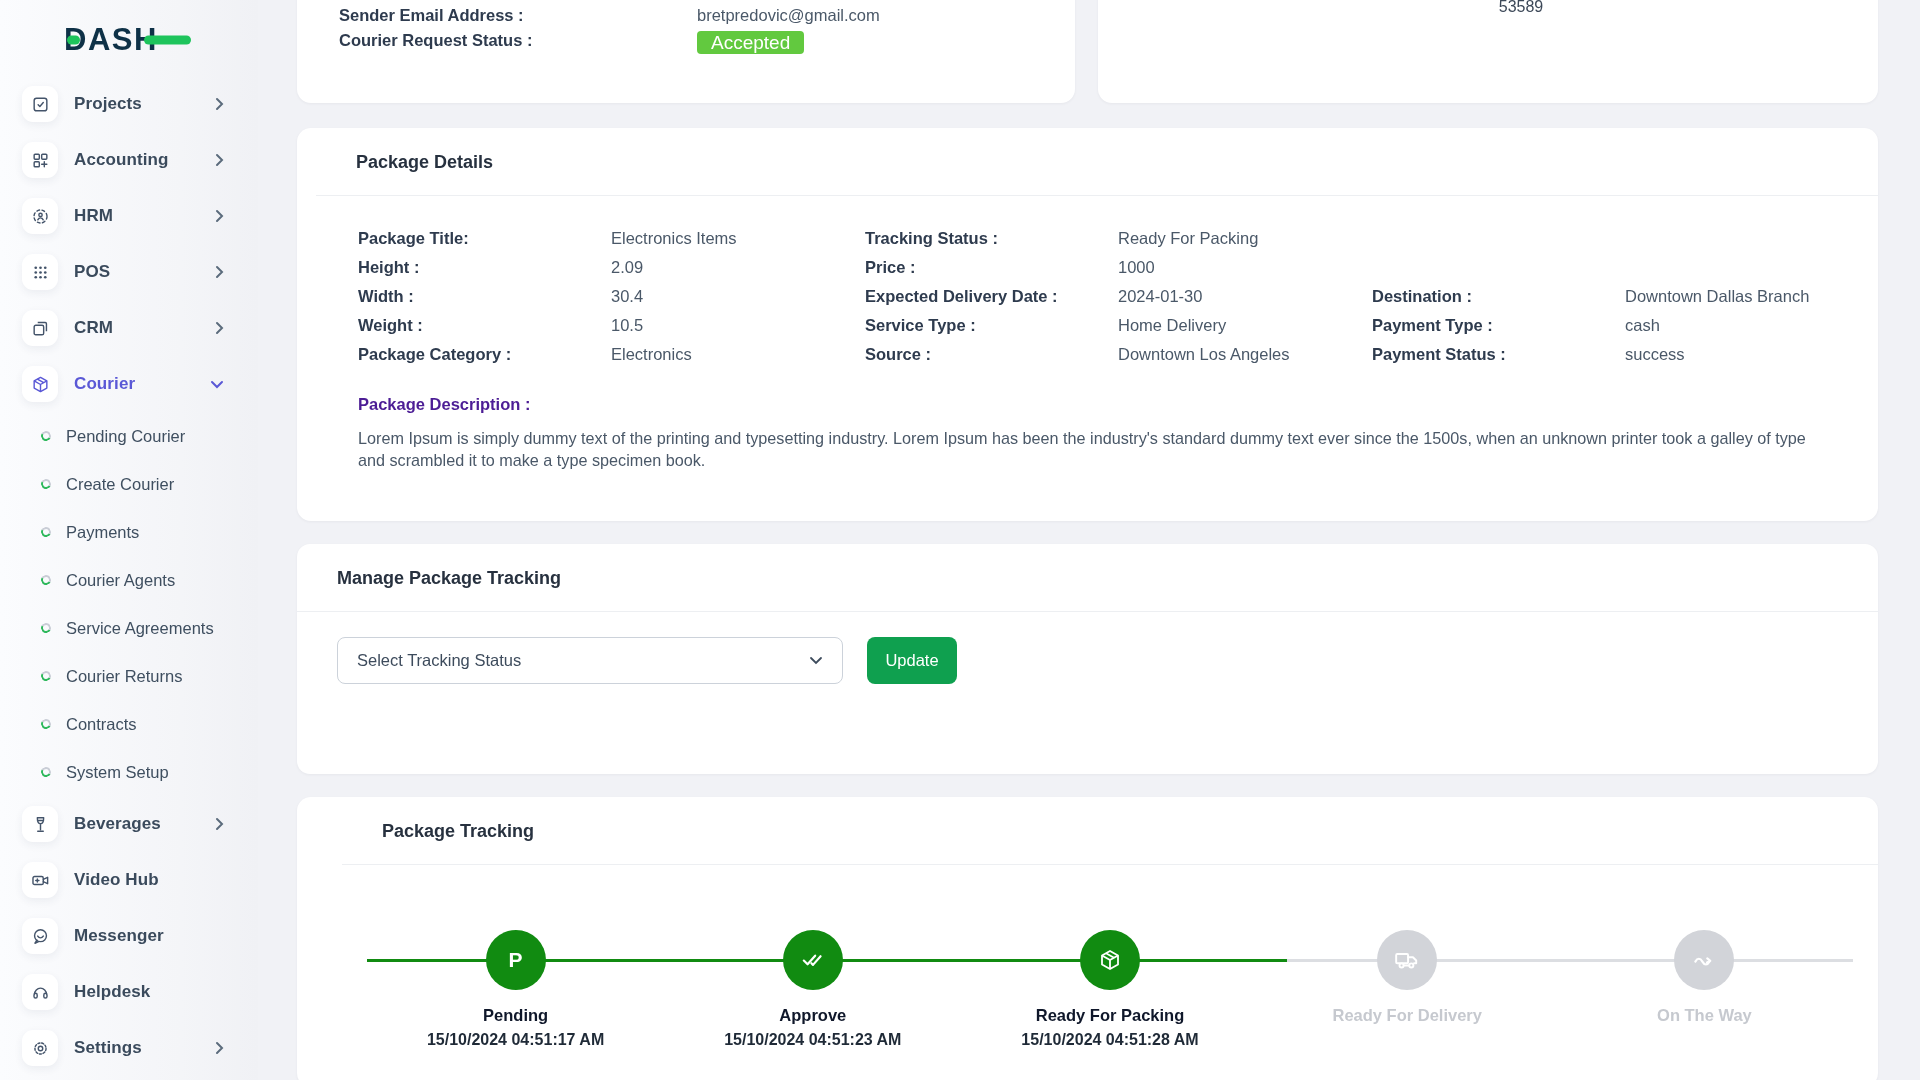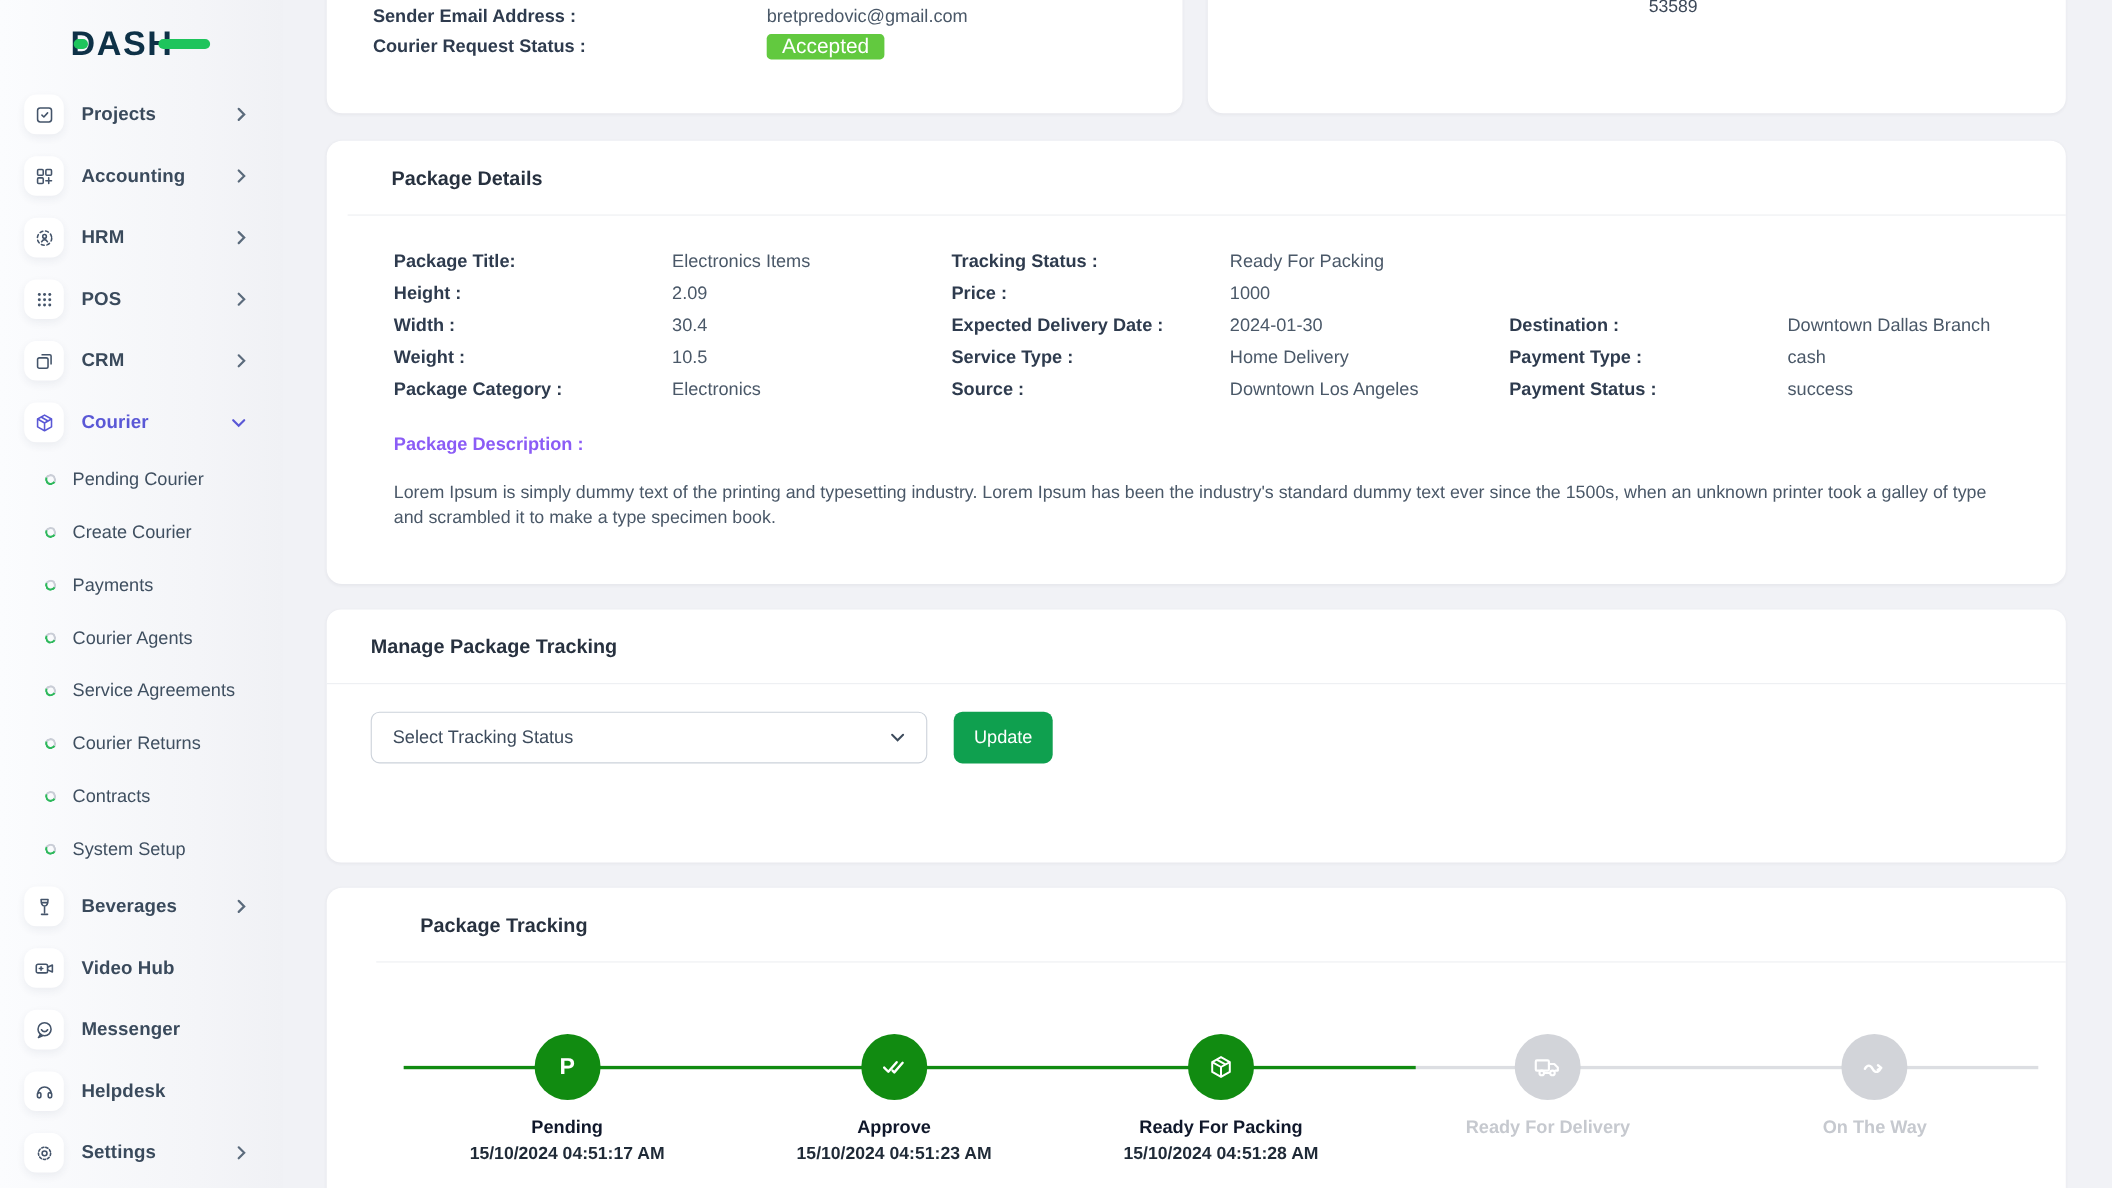--- a/index.html
+++ b/index.html
@@ -36,21 +36,21 @@
     transform:rotate(-18deg);
     margin-right:15px;flex:0 0 10px;box-sizing:border-box;
   }
   .sub-label{font-size:16.5px;font-weight:400;color:#3f4f60;}
 
   
   .main{margin-left:258px;padding:0 42px 0 39px;}
   .card{background:#ffffff;border-radius:14px;box-shadow:0 1px 3px rgba(30,40,60,.05);}
   .row-top{display:flex;gap:23px;margin-top:-120px;}
   .request-card{width:778px;height:223px;position:relative;flex:0 0 778px;}
-  .req-row{position:absolute;left:42px;right:30px;display:flex;align-items:center;}
+  .req-row{position:absolute;left:42px;right:30px;display:flex;align-items:flex-start;}
   .req-row.r1{top:126px;}
   .req-row.r2{top:151px;}
   .req-label{font-size:16.5px;font-weight:700;color:#2e3b4e;width:358px;}
   .req-value{font-size:16.5px;color:#4a5868;}
   .badge{
     display:inline-block;background:#62c93f;color:#fff;
     font-size:19px;font-weight:400;padding:5px 14px;border-radius:4px;line-height:13px;
   }
   .barcode-card{flex:1;height:223px;position:relative;}
   .barcode-num{position:absolute;top:118px;left:0;right:0;text-align:center;padding-left:66px;
@@ -61,22 +61,22 @@
     border-bottom:1px solid #edeff2;
   }
   .details-card{margin-top:25px;padding-left:19px;}
   .details-body{padding:28px 42px 50px;}
   .fields{display:flex;align-items:flex-end;}
   .fcol{width:507px;}
   .fcol.last{flex:1;}
   .frow{display:flex;line-height:29px;}
   .flabel{width:253px;font-size:16.5px;font-weight:700;color:#2e3b4e;flex:0 0 253px;}
   .fvalue{font-size:16.5px;color:#4a5868;white-space:nowrap;}
-  .desc-label{margin-top:26px;font-size:16.5px;font-weight:700;color:#8b5cf6;height:20px;}
-  .desc-text{margin-top:22px;font-size:16.2px;line-height:22px;color:#4a5868;max-width:1502px;}
+  .desc-label{margin-top:26px;font-size:16.5px;font-weight:700;color:#4c1d95;height:20px;}
+  .desc-text{margin-top:12px;font-size:16.2px;line-height:22px;color:#4a5868;max-width:1502px;}
 
   .manage-card{margin-top:23px;height:230px;box-sizing:border-box;border-radius:13px;}
   .manage-body{padding:25px 40px;display:flex;gap:24px;align-items:center;}
   .select{
     width:506px;height:47px;box-sizing:border-box;background:#fff;
     border:1px solid #ccd2da;border-radius:8px;
     display:flex;align-items:center;justify-content:space-between;
     padding:0 19px;cursor:pointer;
   }
   .select-text{font-size:16.5px;color:#3d4b5c;}

